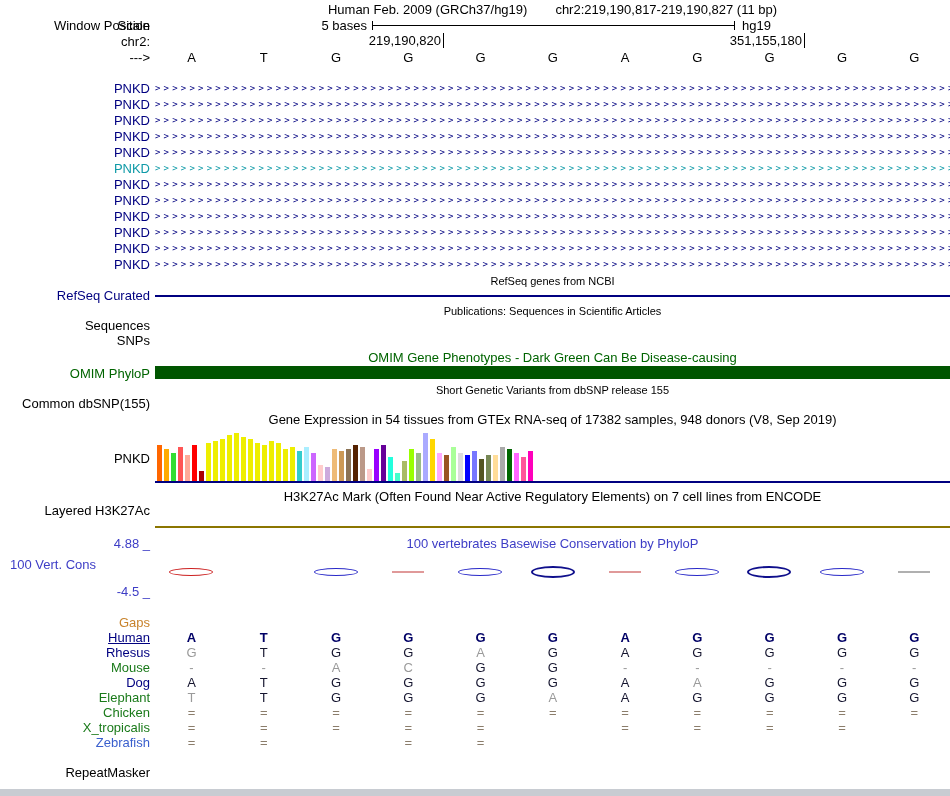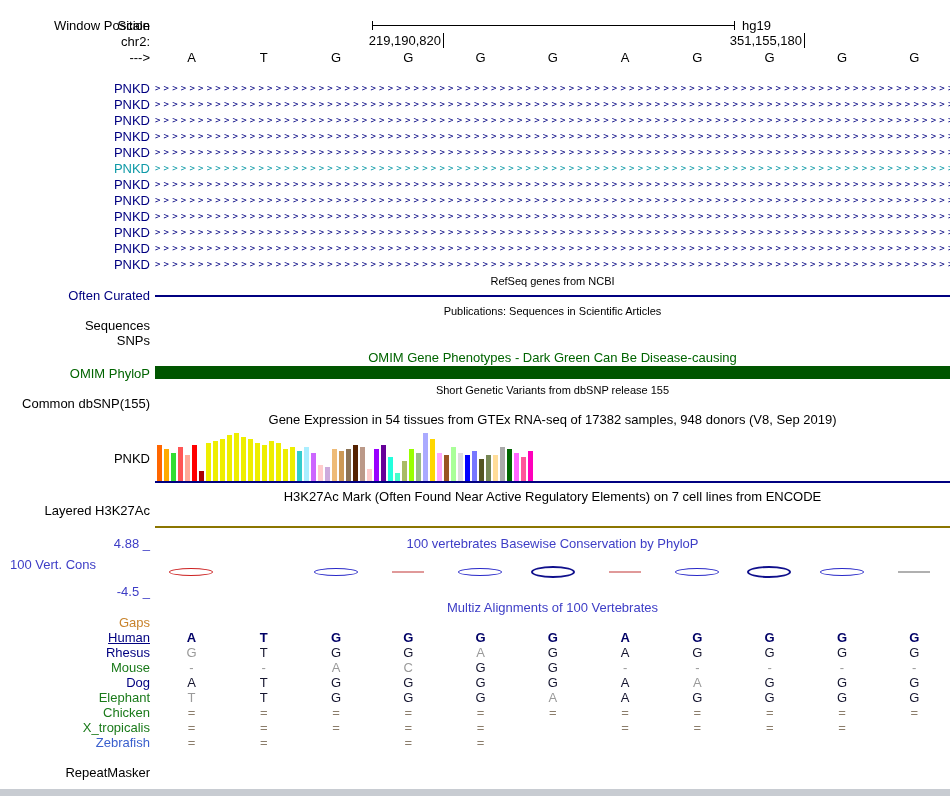--- a/index.html
+++ b/index.html
@@ -21,31 +21,33 @@
   .scalebar{position:absolute;height:9px;border-left:1px solid #000;border-right:1px solid #000;}
   .scalebar::before{content:"";position:absolute;left:0;right:0;top:4px;height:1px;background:#000;}
   .hline{position:absolute;left:155px;width:795px;}
 </style>
 </head>
 <body>
 
 <div id="app">
 
   <div class="lbl" style="top:18px">Window Position</div>
+  <div class="ctr" style="top:2px"><span style="margin-right:28px">Human Feb. 2009 (GRCh37/hg19)</span><span>chr2:219,190,817-219,190,827 (11 bp)</span></div>
 
   <div class="lbl" style="top:18px">Scale</div>
+  <div class="abs" style="left:155px;top:18px;width:212px;text-align:right">5 bases</div>
   <div class="scalebar" style="left:372px;top:21px;width:361px"></div>
   <div class="abs" style="left:742px;top:18px">hg19</div>
 
   <div class="lbl" style="top:34px">chr2:</div>
   <div class="lbl" style="top:50px">---&gt;</div>
 
 
   <div class="ctr small" style="top:274px">RefSeq genes from NCBI</div>
-  <div class="lbl navy" style="top:288px">Often Curated</div>
+  <div class="lbl navy" style="top:288px">RefSeq Curated</div>
   <div class="hline" style="top:295px;height:2px;background:#000080"></div>
 
   <div class="ctr small" style="top:304px">Publications: Sequences in Scientific Articles</div>
   <div class="lbl" style="top:318px">Sequences</div>
   <div class="lbl" style="top:333px">SNPs</div>
 
   <div class="ctr green" style="top:350px">OMIM Gene Phenotypes - Dark Green Can Be Disease-causing</div>
   <div class="lbl green" style="top:366px">OMIM PhyloP</div>
   <div class="hline" style="top:366px;height:13px;background:#005500"></div>
 
@@ -58,21 +60,20 @@
 
   <div class="ctr" style="top:489px">H3K27Ac Mark (Often Found Near Active Regulatory Elements) on 7 cell lines from ENCODE</div>
   <div class="lbl" style="top:503px">Layered H3K27Ac</div>
   <div class="hline" style="top:526px;height:2px;background:#8B7500"></div>
 
   <div class="lbl blue" style="top:536px">4.88 _</div>
   <div class="ctr blue" style="top:536px">100 vertebrates Basewise Conservation by PhyloP</div>
   <div class="lbl-left blue" style="top:557px">100 Vert. Cons</div>
   <div class="lbl blue" style="top:584px">-4.5 _</div>
 
-  <div class="ctr blue" style="top:600px">Multiz Alignments of 100 Vertebrates</div>
   <div class="lbl orange" style="top:615px">Gaps</div>
 
   <div class="lbl" style="top:765px">RepeatMasker</div>
 
   <div class="abs" style="left:0;top:789px;width:950px;height:7px;background:#c8ccd2"></div>
 <div class="cell" style="left: 155px; top: 50px;">A</div>
     <div class="cell" style="left: 227.273px; top: 50px;">T</div>
     <div class="cell" style="left: 299.545px; top: 50px;">G</div>
     <div class="cell" style="left: 371.818px; top: 50px;">G</div>
     <div class="cell" style="left: 444.091px; top: 50px;">G</div>

